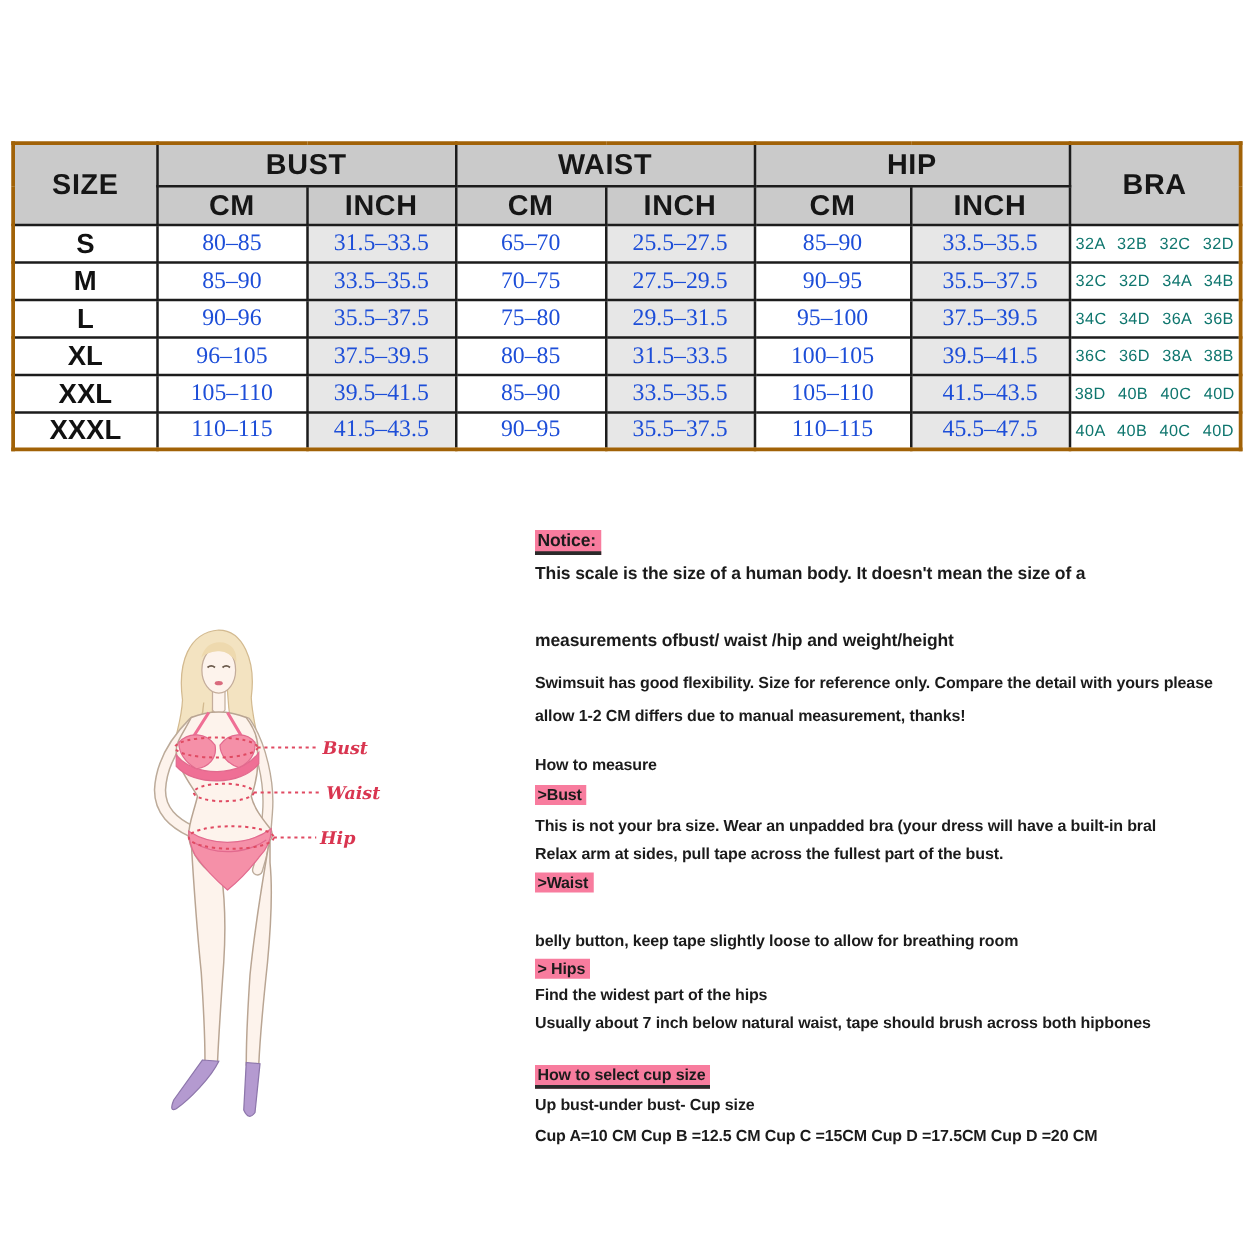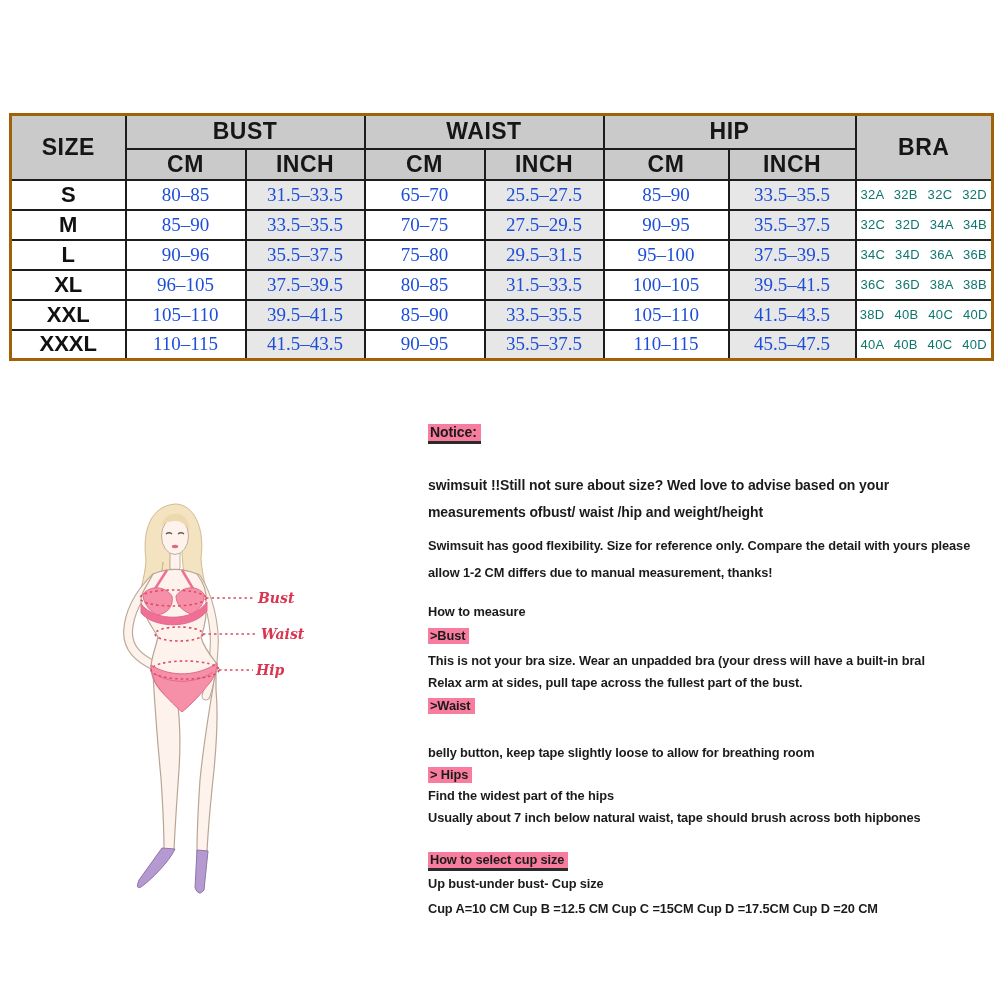--- a/index.html
+++ b/index.html
@@ -181,21 +181,21 @@
     <path d="M108,136 H163" stroke="#e04a62" stroke-width="1.6" stroke-dasharray="2.5 3"></path>
     <path d="M124,172 H158" stroke="#e04a62" stroke-width="1.6" stroke-dasharray="2.5 3"></path>
 
     <text x="163" y="105" font-family="DejaVu Serif, serif" font-size="14" font-style="italic" font-weight="bold" fill="#d93550">Bust</text>
     <text x="166" y="141" font-family="DejaVu Serif, serif" font-size="14" font-style="italic" font-weight="bold" fill="#d93550">Waist</text>
     <text x="161" y="177" font-family="DejaVu Serif, serif" font-size="14" font-style="italic" font-weight="bold" fill="#d93550">Hip</text>
   </svg>
 
   <div class="txt">
     <div class="line f14" style="top:0px"><span class="hl hl-u">Notice:</span></div>
-    <div class="line f14" style="top:53px">swimsuit !!Still not sure about size? Wed love to advise based on your</div>
+    <div class="line f14" style="top:26px">This scale is the size of a human body. It doesn't mean the size of a</div>
     <div class="line f13" style="top:114px">Swimsuit has good flexibility. Size for reference only. Compare the detail with yours please</div>
 
     <div class="line f14" style="top:80px">measurements ofbust/ waist /hip and weight/height</div>
     <div class="line f13" style="top:141px">allow 1-2 CM differs due to manual measurement, thanks!</div>
 
     <div class="line f13" style="top:180px">How to measure</div>
 
     <div class="line f13" style="top:204px"><span class="hl">&gt;Bust</span></div>
     <div class="line f13" style="top:229px">This is not your bra size. Wear an unpadded bra (your dress will have a built-in bral</div>
     <div class="line f13" style="top:251px">Relax arm at sides, pull tape across the fullest part of the bust.</div>

